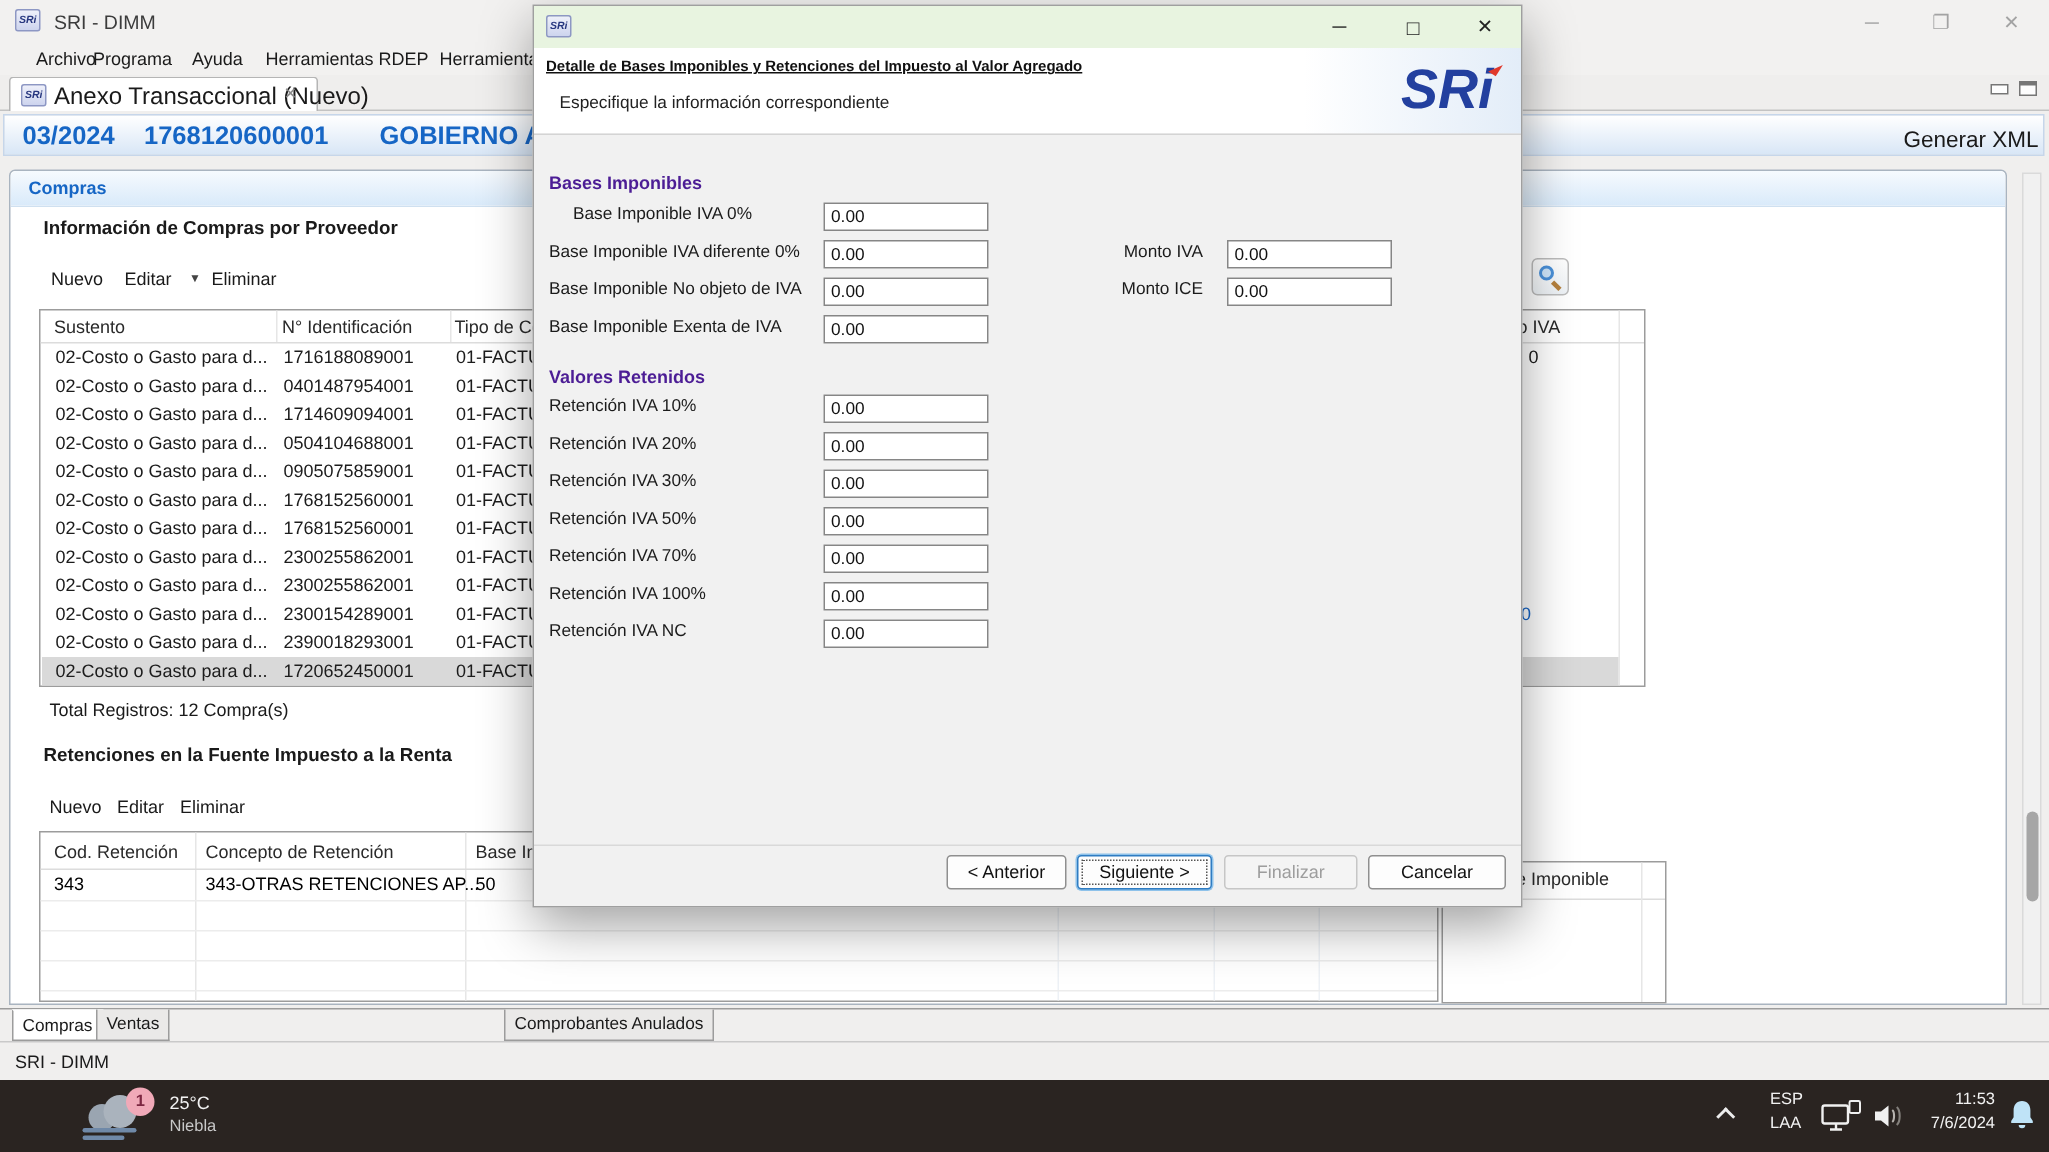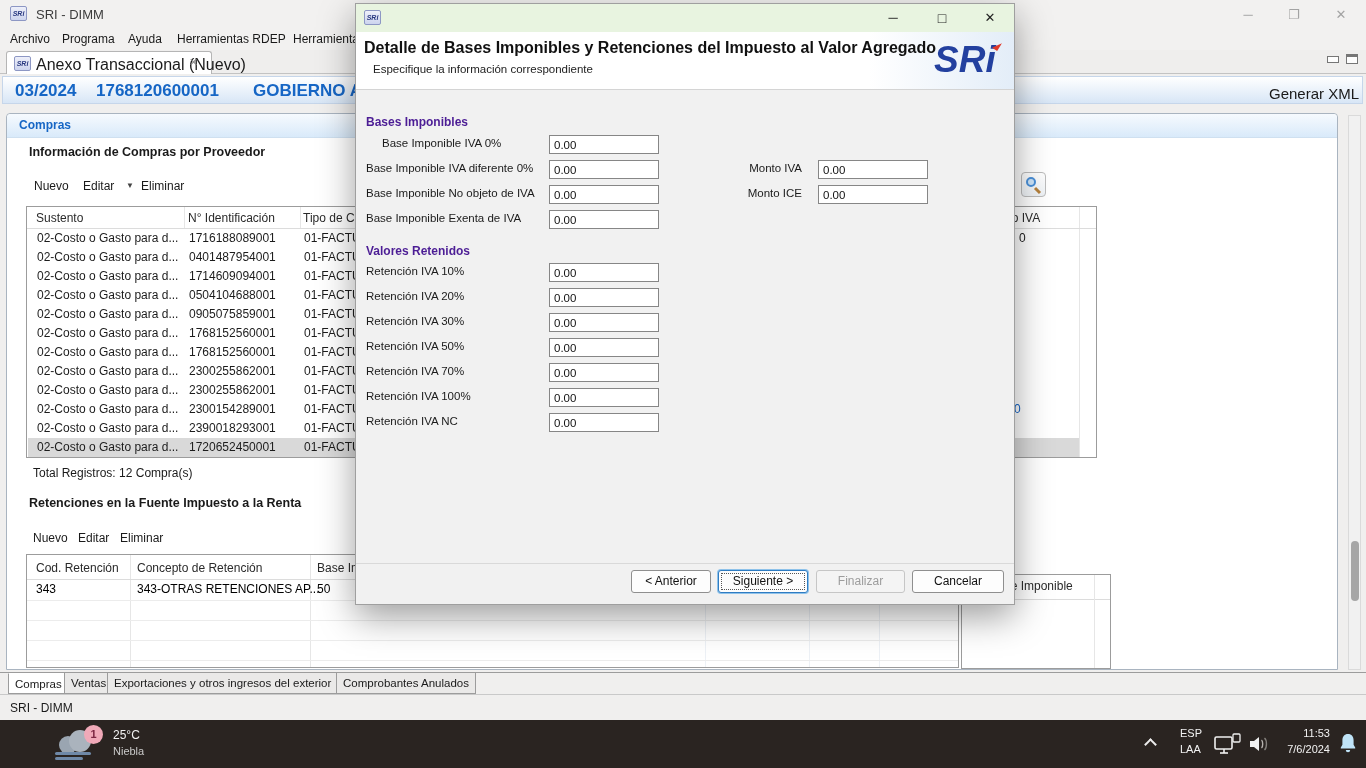--- a/index.html
+++ b/index.html
@@ -44,21 +44,21 @@
   .bottomtabs { position:absolute; left:0; top:672px; width:1366px; height:22px; background:#f0efee; border-top:1px solid #9c9c9c; }
   .btab { position:absolute; top:0; height:21px; background:#eae9e8; border:1px solid #9c9c9c; border-top:none; font-size:11.5px; color:#1a1a1a; text-align:center; line-height:20px; padding:0 6px; white-space:nowrap; }
   .btab.active { background:#ffffff; border-top:1px solid #fff; }
   .statusbar { position:absolute; left:0; top:694px; width:1366px; height:26px; background:#f0efee; border-top:1px solid #c9c9c9; }
 
   
   .dialog { position:absolute; left:355px; top:3px; width:660px; height:602px; background:#f1f1f1; border:1px solid #9f9f9f; box-shadow:0 12px 34px rgba(0,0,0,.38); z-index:10; }
   .dlg-titlebar { position:absolute; left:0; top:0; width:658px; height:28px; background:#e8f4e0; }
   .dlg-ctl { position:absolute; top:5px; width:24px; height:18px; text-align:center; font-size:13px; color:#222; line-height:18px; }
   .dlg-header { position:absolute; left:0; top:28px; width:658px; height:58px; background:linear-gradient(90deg,#ffffff 78%,#e3edf8 100%); border-bottom:1px solid #d4d4d4; }
-  .dlg-title { position:absolute; left:8px; top:7px; font-size:16px; font-weight:bold; color:#111; white-space:nowrap; }
+  .dlg-title { position:absolute; left:8px; top:7px; font-size:10px; font-weight:bold; color:#111; white-space:nowrap;text-decoration:underline; }
   .dlg-sub { position:absolute; left:17px; top:31px; font-size:11.5px; color:#222; white-space:nowrap; }
   .dlg-logo { position:absolute; left:578px; top:3px; width:78px; height:50px; font-size:37px; font-weight:bold; font-style:italic; color:#23409f; line-height:50px; }
   .dlg-logo .flag { position:absolute; left:60px; top:6px; width:0; height:0; border-left:6px solid transparent; border-bottom:9px solid #e0392b; transform:rotate(32deg); }
   .dheading { position:absolute; left:10px; font-size:12px; font-weight:bold; color:#4c1d95; white-space:nowrap; }
   .dlbl { position:absolute; font-size:11.5px; color:#1b1b1b; white-space:nowrap; }
   .inp { position:absolute; width:110px; height:19px; border:1px solid #868686; background:#fff; font:11.5px "Liberation Sans",sans-serif; padding:0 4px; color:#111; }
   .dlg-footer { position:absolute; left:0; top:559px; width:658px; height:32px; border-top:1px solid #d9d9d9; background:#f1f1f1; }
   .wbtn { position:absolute; top:6px; height:23px; background:#fdfdfd; border:1px solid #8f8f8f; border-radius:3px; font:12px "Liberation Sans",sans-serif; color:#111; text-align:center; line-height:21px; cursor:default; }
   .wbtn.focus { border:1px solid #2f7cc2; box-shadow:0 0 0 1px #8ec2ea; outline:1px dotted #555; outline-offset:-4px; }
   .wbtn.disabled { color:#9d9d9d; border-color:#c6c6c6; background:#f4f4f4; }
@@ -83,21 +83,21 @@
 
   <div class="titlebar">
     <div class="sri-mini" style="left:10px;top:6px;">SRi</div>
     <span class="txt title-text">SRI - DIMM</span>
     <span class="winctl" style="left:1233px;">─</span>
     <span class="winctl" style="left:1279px;">❐</span>
     <span class="winctl" style="left:1326px;">✕</span>
   </div>
 
   <div class="menubar">
-    <span class="menuitem" style="left:10px;">Archivo</span>
+    <span class="menuitem" style="left:24px;">Archivo</span>
     <span class="menuitem" style="left:62px;">Programa</span>
     <span class="menuitem" style="left:128px;">Ayuda</span>
     <span class="menuitem" style="left:177px;">Herramientas RDEP</span>
     <span class="menuitem" style="left:293px;">Herramientas</span>
   </div>
 
   <div class="tabstrip">
     <div class="tab">
       <div class="sri-mini" style="left:7px;top:4px;">SRi</div>
       <span class="txt" style="left:29px;top:4px;font-size:16px;">Anexo Transaccional (Nuevo)</span>
@@ -240,21 +240,20 @@
     </div>
   </div>
 
   <div class="vscroll">
     <div class="vthumb" style="top:425px;"></div>
   </div>
 
   <div class="bottomtabs">
     <div class="btab active" style="left:8px;">Compras</div>
     <div class="btab" style="left:64px;">Ventas</div>
-    <div class="btab" style="left:107px;">Exportaciones y otros ingresos del exterior</div>
     <div class="btab" style="left:336px;">Comprobantes Anulados</div>
   </div>
 
   <div class="statusbar">
     <span class="txt" style="left:10px;top:6px;font-size:12px;">SRI - DIMM</span>
   </div>
 
   <div class="dialog">
     <div class="dlg-titlebar">
       <div class="sri-mini" style="left:8px;top:6px;">SRi</div>

